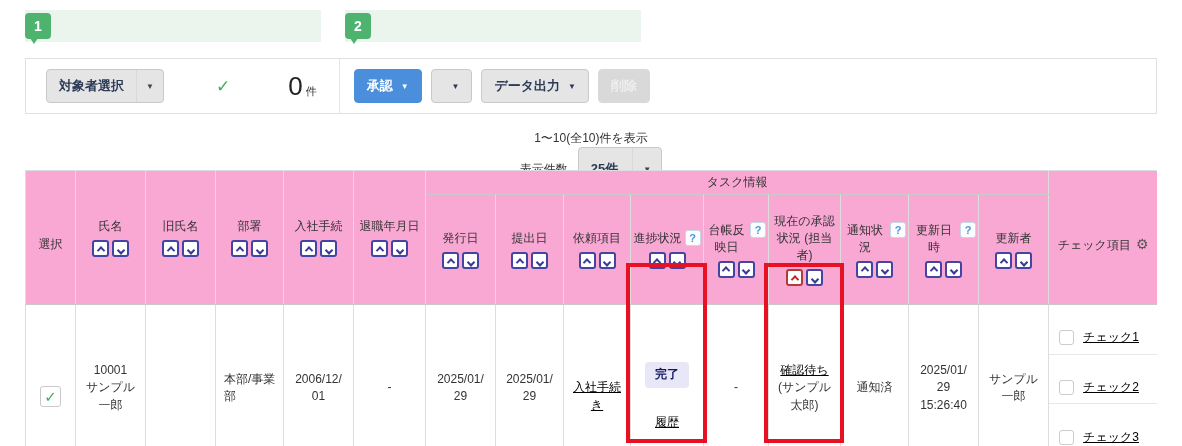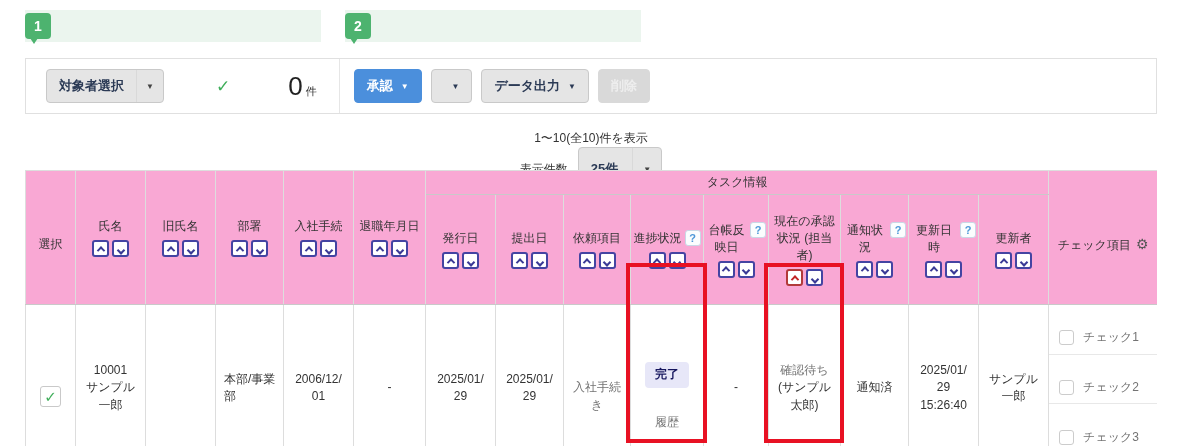--- a/index.html
+++ b/index.html
@@ -63,21 +63,21 @@
     display:inline-flex; align-items:center; justify-content:center; cursor:pointer; padding:0; }
   .chev { width:6px; height:6px; border-top:2px solid #3a3a96; border-right:2px solid #3a3a96; display:block; }
   .chev.up { transform:rotate(-45deg) translate(-1px,1px); }
   .chev.down { transform:rotate(135deg) translate(1px,-1px); }
   .sort-btn.red { border-color:#b23a3a; }
   .sort-btn.red .chev { border-color:#c22424; }
   .help { width:16px; height:16px; border:1px solid #c9d8e6; border-radius:3px; background:#fbfdfe;
     color:#4e97d8; font-size:11px; font-weight:bold; display:inline-flex; align-items:center;
     justify-content:center; cursor:pointer; flex:0 0 16px; }
   .gear { font-size:14px; color:#555; margin-left:5px; }
-  .link { color:#737373; cursor:pointer; }
+  .link { color:#000000; text-decoration:underline; cursor:pointer; }
   .badge { display:inline-block; background:#e7e7f8; color:#16165e; font-weight:bold;
     border-radius:4px; padding:4px 10px; font-size:12px; }
   .cbx { width:21px; height:21px; border:1px solid #c9c9c9; border-radius:3px; background:#fff;
     display:inline-flex; align-items:center; justify-content:center; cursor:pointer; }
   .cbx .mark { color:#3fae5a; font-size:15px; font-weight:bold; }
   .c-dept { text-align:left; padding-left:8px; }
   .c-checks { padding:0; vertical-align:top; }
   .check-row { display:flex; align-items:center; gap:9px; padding-left:10px; border-bottom:1px solid #e8e8e8; }
   tr.r1 .check-row { height:32.2px; }
   .check-row:last-child { border-bottom:none; }

